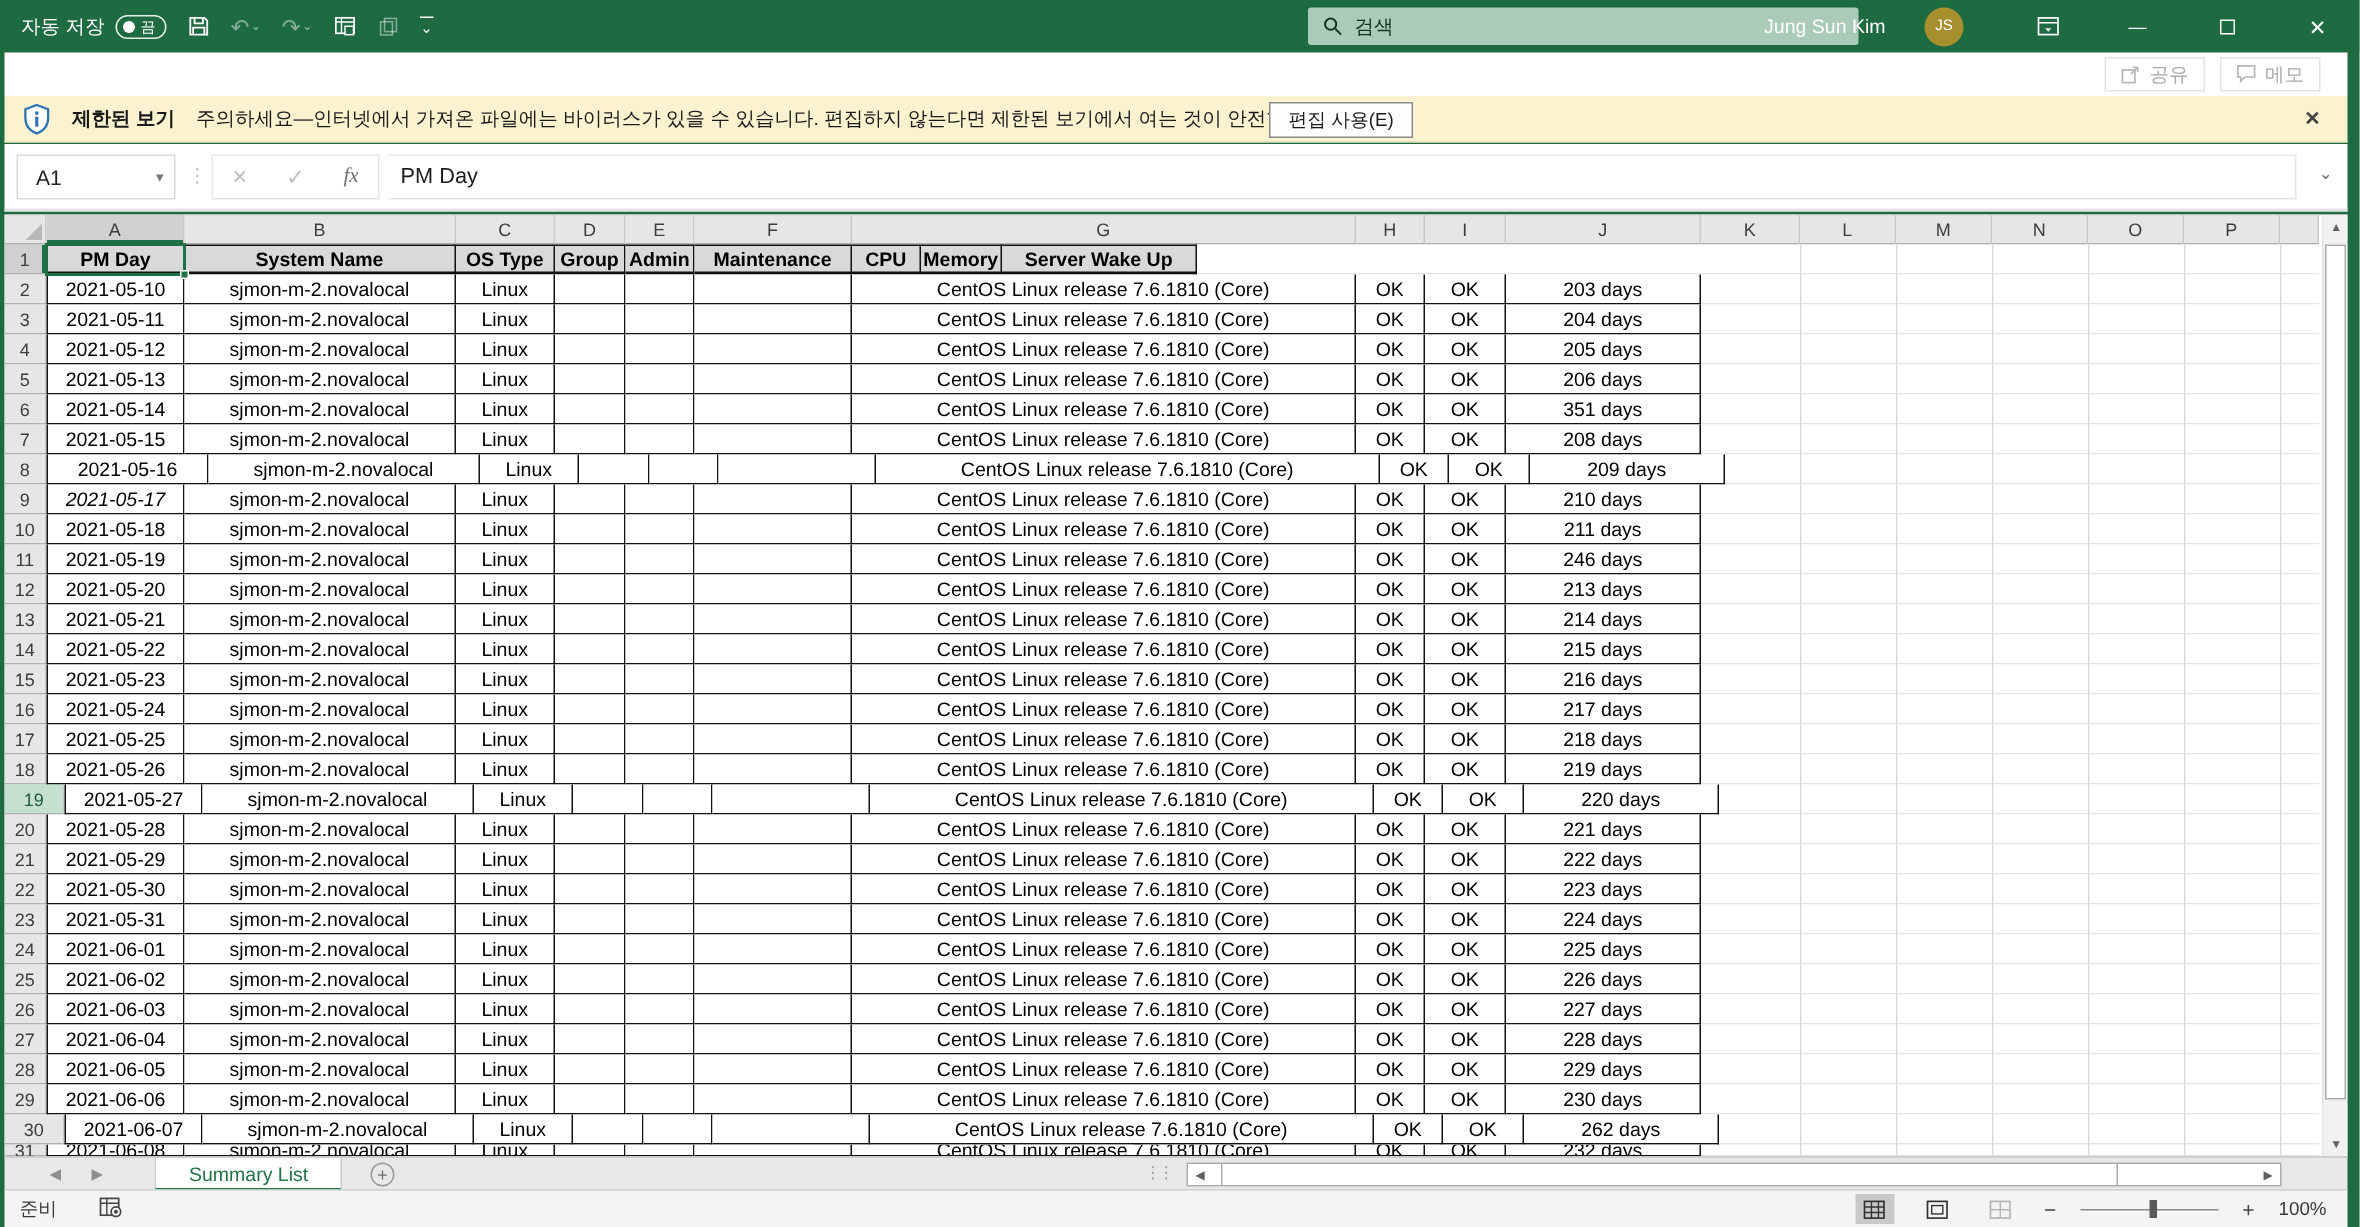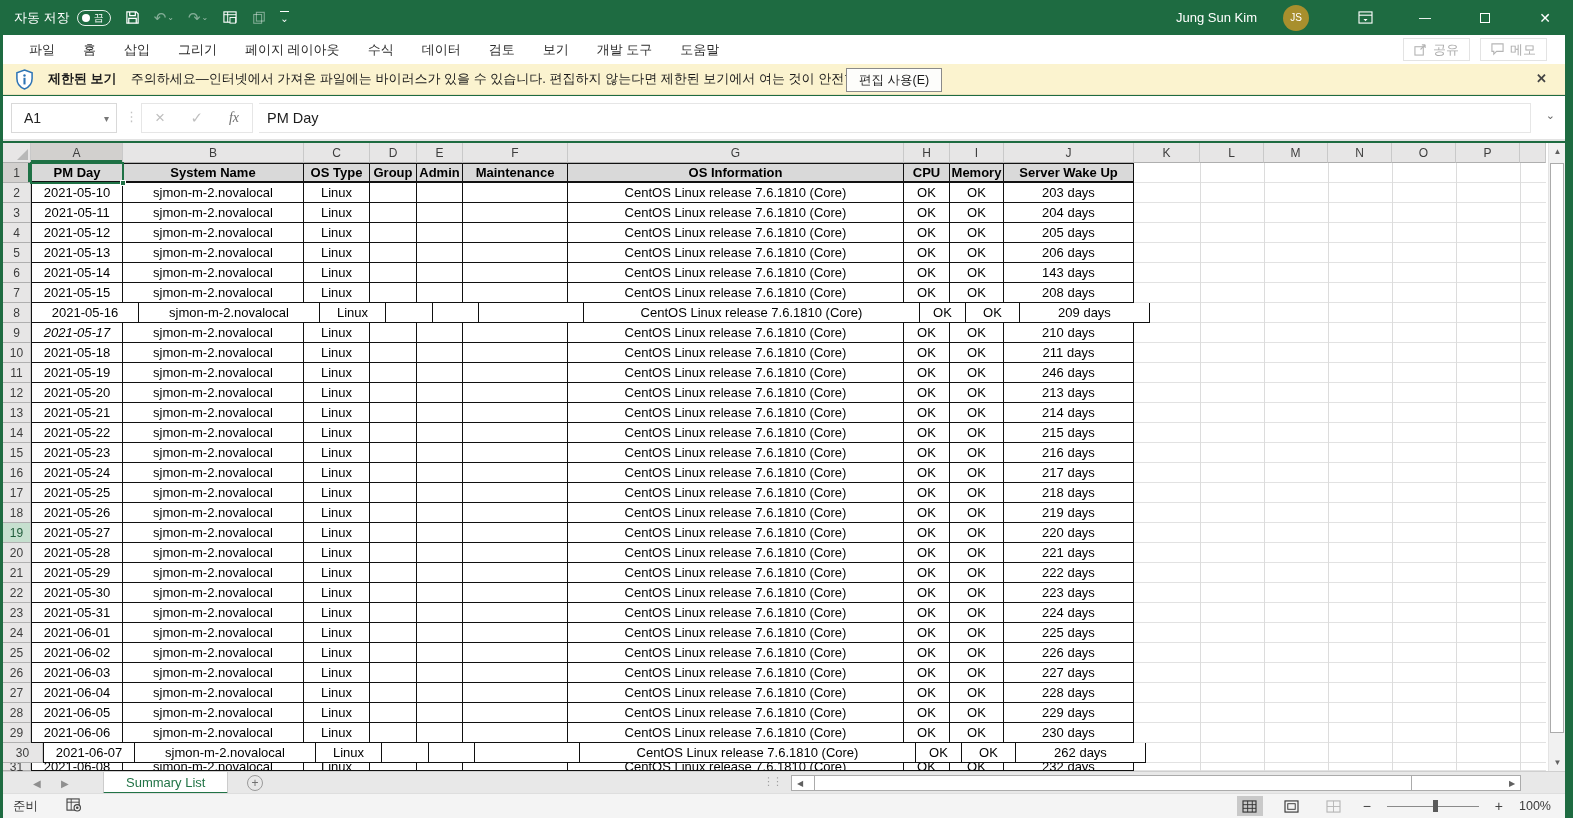--- a/index.html
+++ b/index.html
@@ -137,53 +137,47 @@
           <rect x="2" y="4" width="9" height="10" fill="none" stroke="currentColor" stroke-width="1.2"></rect>
           <rect x="5" y="1.5" width="9" height="10" fill="none" stroke="currentColor" stroke-width="1.2"></rect>
         </svg>
     </span>
     <span class="qat-icon" style="font-size:10px; border-top:1.5px solid #fff; padding-top:1px;">
         <span>⌄</span>
       </span>
   </div>
 
 
+  <div id="search-box">
+    <svg width="13" height="13" viewBox="0 0 14 14">
+        <circle cx="5.5" cy="5.5" r="4" fill="none" stroke="#16301F" stroke-width="1.4"></circle>
+        <path d="M8.8 8.8 13 13" stroke="#16301F" stroke-width="1.4"></path>
+      </svg>
+    <span>검색</span>
+  </div>
 
   <div class="tb-right">
     <span class="user-name">Jung Sun Kim</span>
     <span class="avatar">JS</span>
     <span class="win-btn ribbon-display-icon">
       <svg width="15" height="13" viewBox="0 0 16 14">
           <rect x="1" y="1" width="14" height="12" fill="none" stroke="#fff" stroke-width="1.2"></rect>
           <path d="M1 4.5h14" stroke="#fff" stroke-width="1.2"></path>
           <path d="M8 11l-2.2-2.5h4.4z" fill="#fff"></path>
         </svg>
     </span>
     <span class="win-btn" style="font-size:12px;">—</span>
     <span class="win-btn">
         <span class="max-box"></span>
       </span>
     <span class="win-btn">✕</span>
   </div>
 </div>
 
 <div id="ribbon" class="band">
-  <div class="tabs">
-      <span class="tab">파일</span>
-      <span class="tab">홈</span>
-      <span class="tab">삽입</span>
-      <span class="tab">그리기</span>
-      <span class="tab">페이지 레이아웃</span>
-      <span class="tab">수식</span>
-      <span class="tab">데이터</span>
-      <span class="tab">검토</span>
-      <span class="tab">보기</span>
-      <span class="tab">개발 도구</span>
-      <span class="tab">도움말</span>
-    </div>
   <div class="right-btns">
     <span class="ribbon-btn">
       <svg width="13" height="13" viewBox="0 0 14 14">
           <rect x="1" y="4" width="9" height="9" fill="none" stroke="#B5B5B5" stroke-width="1.2"></rect>
           <path d="M7 7 12 2M12 2h-3.5M12 2v3.5" stroke="#B5B5B5" stroke-width="1.2" fill="none"></path>
         </svg>
       <span>공유</span>
     </span>
     <span class="ribbon-btn">
       <svg width="13" height="13" viewBox="0 0 14 14">
@@ -246,21 +240,20 @@
         <div class="ch" style="width: 26px;"></div>
       </div>
       <div class="grow hdr">
         <div class="rh sel" style="width: 28px;">1</div>
         <div class="dc first" style="width: 92px;">PM Day</div>
         <div class="dc" style="width: 181px;">System Name</div>
         <div class="dc" style="width: 66px;">OS Type</div>
         <div class="dc" style="width: 47px;">Group</div>
         <div class="dc" style="width: 46px;">Admin</div>
         <div class="dc" style="width: 105px;">Maintenance</div>
-        <div class="dc" style="width: 336px;">OS Information</div>
         <div class="dc" style="width: 46px;">CPU</div>
         <div class="dc" style="width: 54px;">Memory</div>
         <div class="dc" style="width: 130px;">Server Wake Up</div>
         <div class="filler"></div>
       </div>
       <div class="grow">
         <div class="rh" style="width: 28px;">2</div>
         <div class="dc first" style="width: 92px;">2021-05-10</div>
         <div class="dc" style="width: 181px;">sjmon-m-2.novalocal</div>
         <div class="dc" style="width: 66px;">Linux</div>
@@ -319,21 +312,21 @@
         <div class="rh" style="width: 28px;">6</div>
         <div class="dc first" style="width: 92px;">2021-05-14</div>
         <div class="dc" style="width: 181px;">sjmon-m-2.novalocal</div>
         <div class="dc" style="width: 66px;">Linux</div>
         <div class="dc" style="width: 47px;"></div>
         <div class="dc" style="width: 46px;"></div>
         <div class="dc" style="width: 105px;"></div>
         <div class="dc" style="width: 336px;">CentOS Linux release 7.6.1810 (Core)</div>
         <div class="dc" style="width: 46px;">OK</div>
         <div class="dc" style="width: 54px;">OK</div>
-        <div class="dc" style="width: 130px;">143 days</div>
+        <div class="dc" style="width: 130px;">351 days</div>
         <div class="filler"></div>
       </div>
       <div class="grow">
         <div class="rh" style="width: 28px;">7</div>
         <div class="dc first" style="width: 92px;">2021-05-15</div>
         <div class="dc" style="width: 181px;">sjmon-m-2.novalocal</div>
         <div class="dc" style="width: 66px;">Linux</div>
         <div class="dc" style="width: 47px;"></div>
         <div class="dc" style="width: 46px;"></div>
         <div class="dc" style="width: 105px;"></div>
@@ -491,21 +484,21 @@
         <div class="dc" style="width: 47px;"></div>
         <div class="dc" style="width: 46px;"></div>
         <div class="dc" style="width: 105px;"></div>
         <div class="dc" style="width: 336px;">CentOS Linux release 7.6.1810 (Core)</div>
         <div class="dc" style="width: 46px;">OK</div>
         <div class="dc" style="width: 54px;">OK</div>
         <div class="dc" style="width: 130px;">219 days</div>
         <div class="filler"></div>
       </div>
       <div class="grow">
-        <div class="rh hl" style="width: 28px;">19</div>
+        <div class="rh hl" style="width: 40px;">19</div>
         <div class="dc first" style="width: 92px;">2021-05-27</div>
         <div class="dc" style="width: 181px;">sjmon-m-2.novalocal</div>
         <div class="dc" style="width: 66px;">Linux</div>
         <div class="dc" style="width: 47px;"></div>
         <div class="dc" style="width: 46px;"></div>
         <div class="dc" style="width: 105px;"></div>
         <div class="dc" style="width: 336px;">CentOS Linux release 7.6.1810 (Core)</div>
         <div class="dc" style="width: 46px;">OK</div>
         <div class="dc" style="width: 54px;">OK</div>
         <div class="dc" style="width: 130px;">220 days</div>

